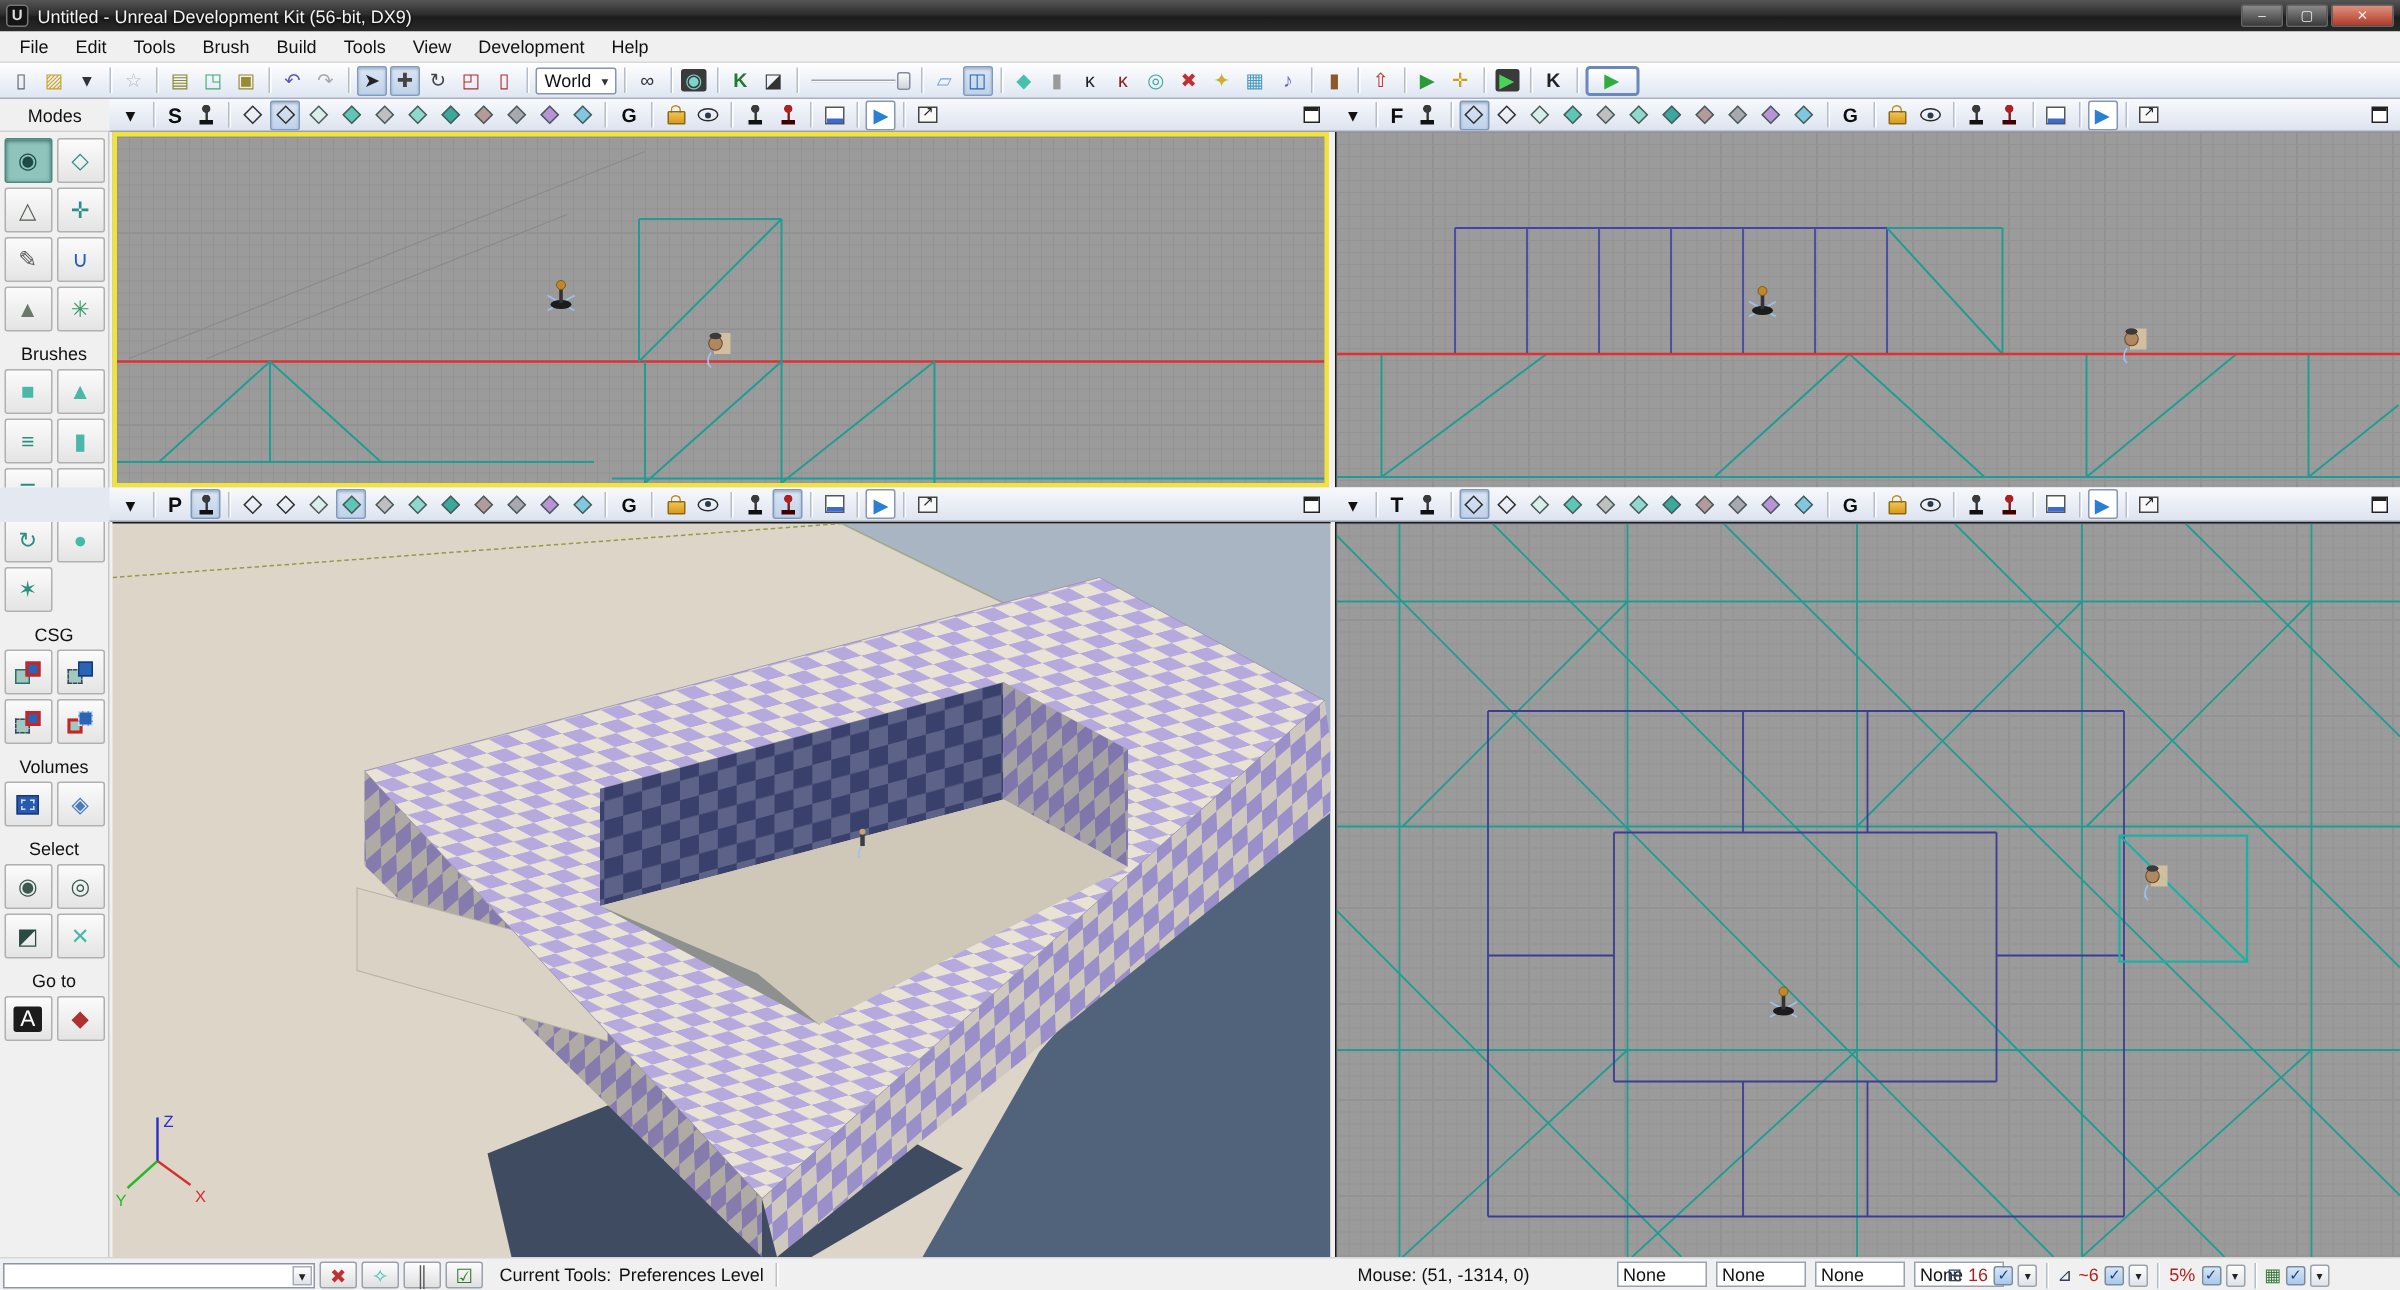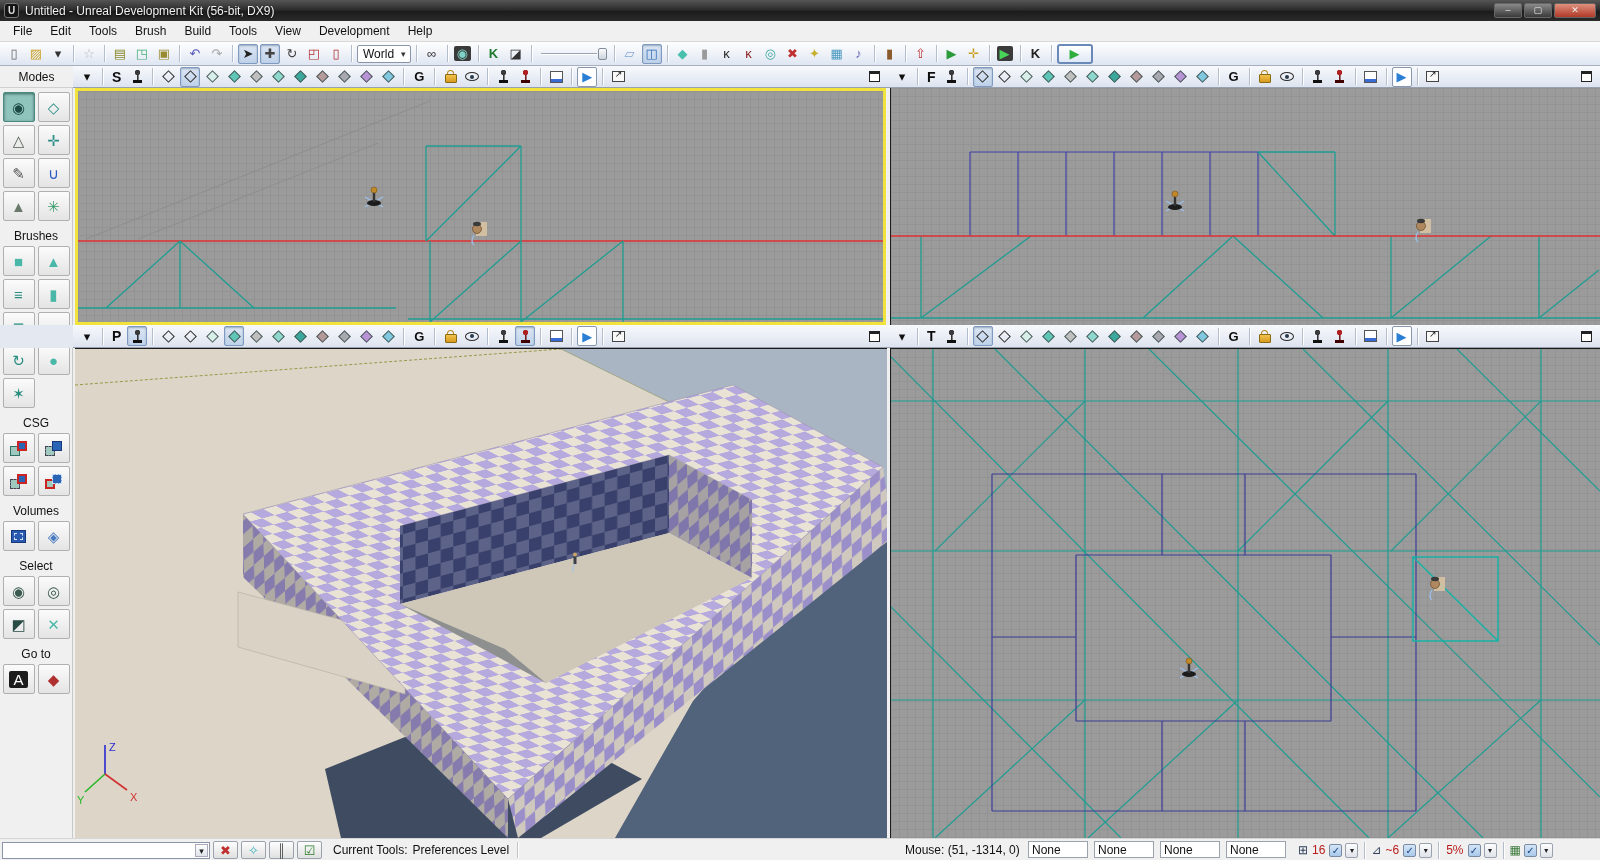--- a/index.html
+++ b/index.html
@@ -85,21 +85,21 @@
 .vp svg{position:absolute;inset:0;width:100%;height:100%}
 
 #statusbar{position:absolute;left:0;top:838px;width:1600px;height:22px;background:#f0f0f0;border-top:1px solid #d6d6d6;font-size:12px;color:#111}
 #st-left{position:absolute;left:2px;top:1px;height:20px;display:flex;align-items:center;gap:3px}
 .st-combo{position:relative;width:208px;height:17px;background:#fff;border:1px solid #8a96a8}
 .combo-arrow{position:absolute;right:1px;top:1px;width:13px;height:13px;font-size:9px;text-align:center;line-height:13px;color:#222;background:linear-gradient(#fdfdfd,#dfe3ea);border:1px solid #aab}
 #statusbar .tbtn{border:1px solid #9aa2ae;background:linear-gradient(#fdfdfd,#e0e0e0);width:25px;height:18px}
 .st-sep{width:1px;height:16px;background:#c2c2c2;box-shadow:1px 0 0 #fff;margin:0 5px}
 .lvl{display:flex;gap:5px;margin-left:8px}
 #st-mouse{position:absolute;left:905px;top:4px}
-#st-fields{position:absolute;left:1028px;top:2px;display:flex;gap:6px}
+#st-fields{position:absolute;left:1078px;top:2px;display:flex;gap:6px}
 .none-field{width:60px;height:17px;background:#fff;border:1px solid #9aa2ae;padding:0 3px;line-height:16px}
 #st-snap{position:absolute;left:1298px;top:1px;height:20px;display:flex;align-items:center;gap:3px}
 .s-ico{font-size:12px}
 .sb-text{font-size:12px;color:#b91c1c;padding:0 1px}
 .cb{width:13px;height:13px;border:1px solid #7a8aa0;background:linear-gradient(#d5e5f7,#a9c9ea);color:#16427e;font-size:10px;line-height:12px;text-align:center;border-radius:2px}
 .dd{width:13px;height:15px;border:1px solid #9aa2ae;background:linear-gradient(#fdfdfd,#dfe3ea);font-size:8px;line-height:14px;text-align:center;color:#222;border-radius:2px}
 </style>
 </head>
 <body>
 

